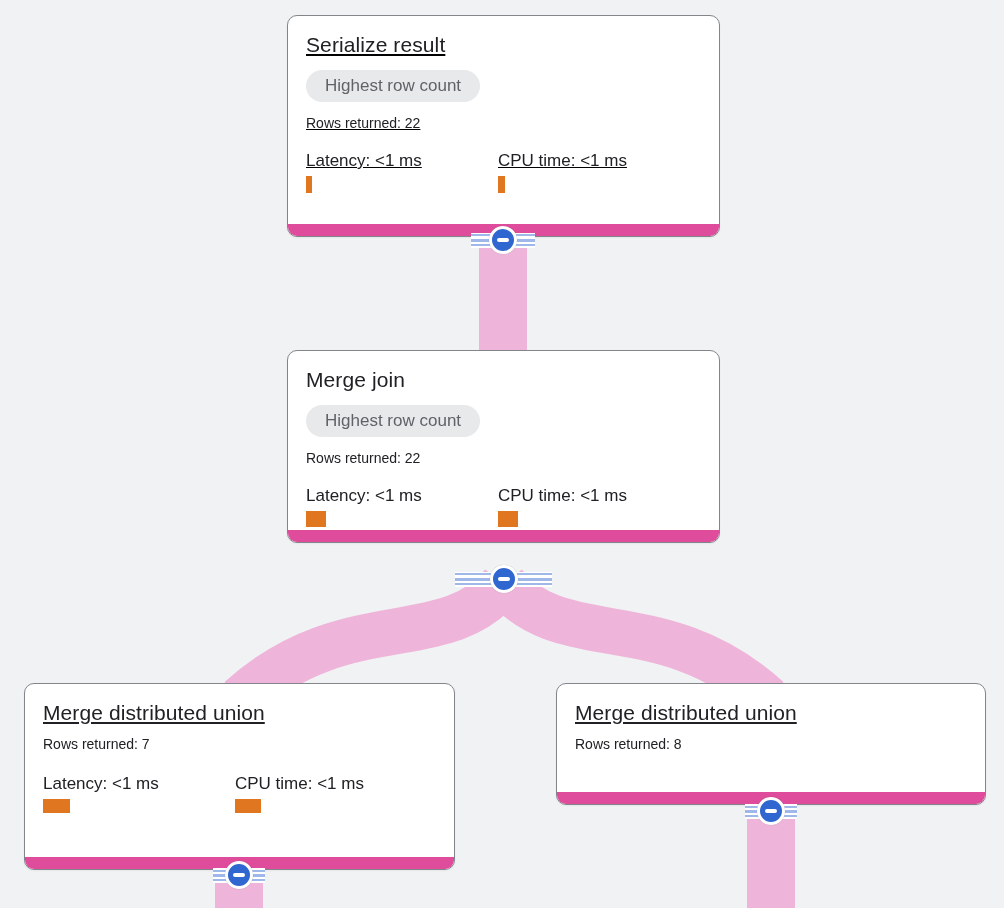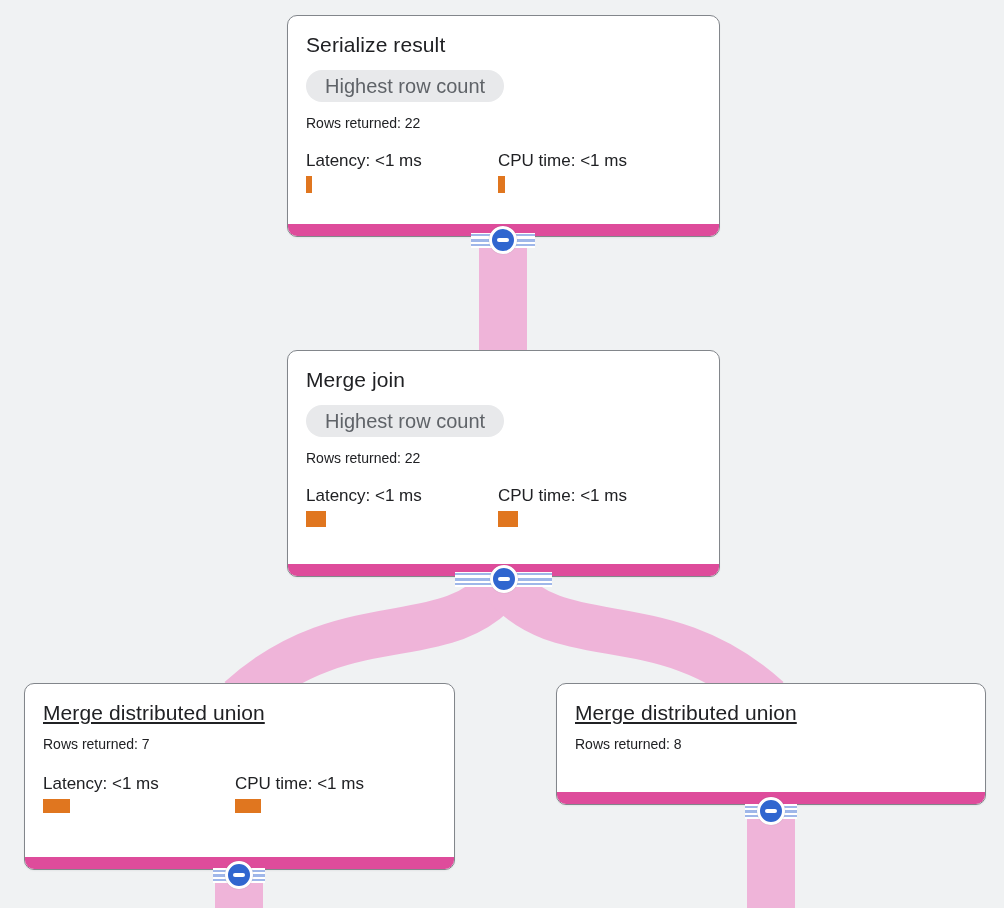--- a/index.html
+++ b/index.html
@@ -25,35 +25,35 @@
 
   .node{
     position:absolute; z-index:2; box-sizing:border-box;
     background:var(--card-bg);
     border:1.5px solid var(--card-border);
     border-radius:10px;
     overflow:hidden;
     box-shadow:0 1px 2px rgba(0,0,0,0.05);
     cursor:pointer;
   }
-  .node-0{left:287px; top:15px;  width:433px; height:222px;}
-  .node-1{left:287px; top:350px; width:433px; height:227px;}
+  .node-0{left:287px; top:15px;  width:433px; height:222px;text-decoration:underline;}
+  .node-1{left:287px; top:350px; width:433px; height:193px;}
   .node-2{left:24px;  top:683px; width:431px; height:187px;}
   .node-3{left:556px; top:683px; width:430px; height:122px;}
 
   .node-inner{padding:14px 18px 0 18px;}
   .node-title{
     font-size:21px; line-height:26px; font-weight:500;
     color:var(--text); letter-spacing:.1px; margin:2px 0 12px 0;
   }
   .node-2 .node-title, .node-3 .node-title{margin-bottom:8px;text-decoration:underline;}
   .badge{
     display:inline-block;
     background:var(--pill-bg); color:var(--muted);
-    font-size:20px; line-height:20px; font-weight:500;
+    font-size:17px; line-height:20px; font-weight:500;
     padding:6px 19px; border-radius:17px; margin:0 0 11px 0;
   }
   .rows-text{
     font-size:14px; line-height:21px; color:var(--text);
     margin:0 0 16px 0;
   }
   .node-2 .rows-text{margin-bottom:18px;}
   .metrics{display:flex;}
   .metric{width:192px;}
   .metric-label{font-size:17px; line-height:21px; color:var(--text); margin-bottom:5px;}

